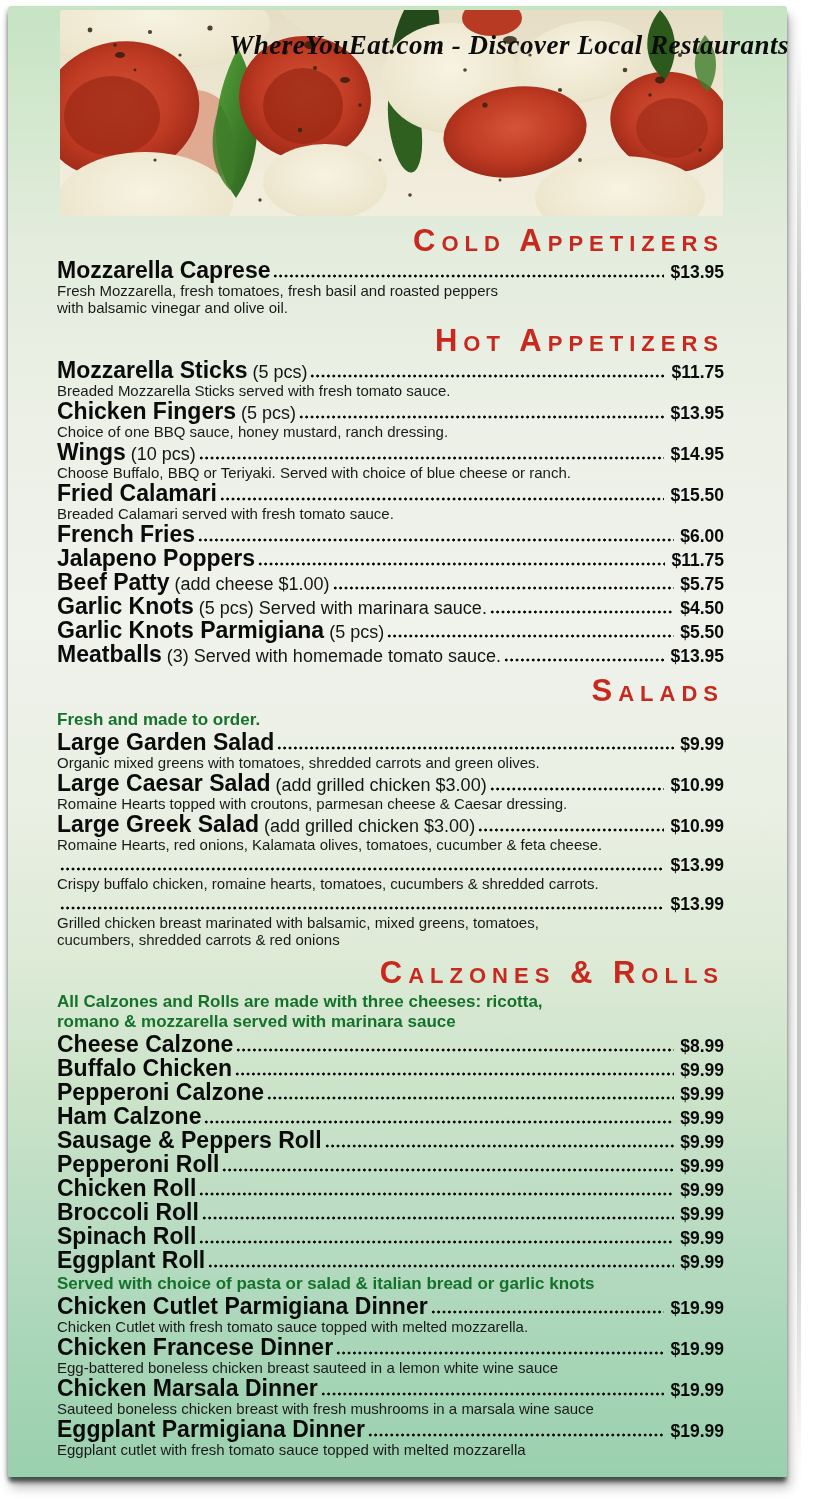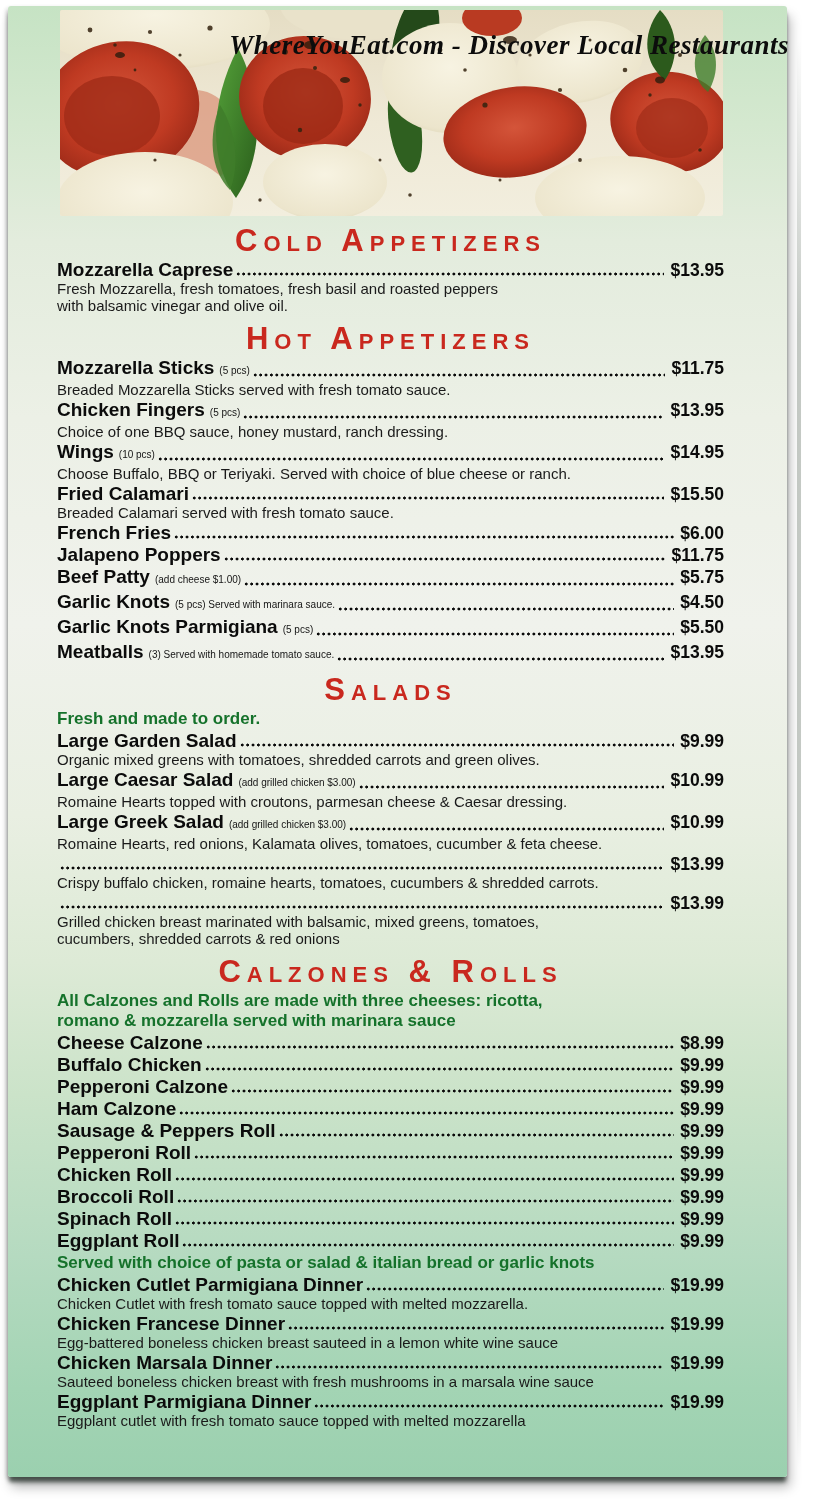--- a/index.html
+++ b/index.html
@@ -23,31 +23,31 @@
 
   .watermark {
     position:absolute; top:24px; left:0; width:781px; text-align:right; padding-right:10px;
     font-family:"Liberation Serif", serif; font-style:italic; font-weight:bold;
     font-size:27px; color:#0c0c0c; letter-spacing:0.5px; z-index:5; pointer-events:none;
   }
 
   .content { padding:0 63px 0 49px; }
 
   .section-title {
-    margin:8px 0 2px; text-align:center;
+    margin:8px 0 2px; text-align:right;
     font-variant:small-caps; font-weight:700; font-size:31px; line-height:34px;
     letter-spacing:6px; color:#c9281e;
   }
   .section-subtitle { color:#15722b; font-weight:700; font-size:17px; line-height:20px; margin-bottom:2px; }
   .section-subtitle div { white-space:nowrap; }
 
   .item { margin-bottom:2px; }
   .item-row { display:flex; align-items:baseline; line-height:20px; }
-  .item-name { font-weight:700; font-size:19px; color:#0b0b0b; white-space:nowrap; }
-  .item-note { font-weight:400; font-size:10px; color:#151515; margin-left:5px; white-space:nowrap; }
+  .item-name { font-weight:700; font-size:23px; color:#0b0b0b; white-space:nowrap; }
+  .item-note { font-weight:400; font-size:18px; color:#151515; margin-left:5px; white-space:nowrap; }
   .leader { flex:1; align-self:flex-end; height:6px; margin:0 6px 3px 3px;
     background-image:radial-gradient(circle at 2.2px 3px, #0a0a0a 1.35px, transparent 1.7px);
     background-size:5.4px 6px; background-repeat:repeat-x; }
   .item-price { font-weight:700; font-size:17.5px; color:#0b0b0b; white-space:nowrap; }
   .item-desc div { font-size:15px; line-height:17px; color:#1a1a1a; }
 </style>
 </head>
 <body>
 
 <div class="scan">

